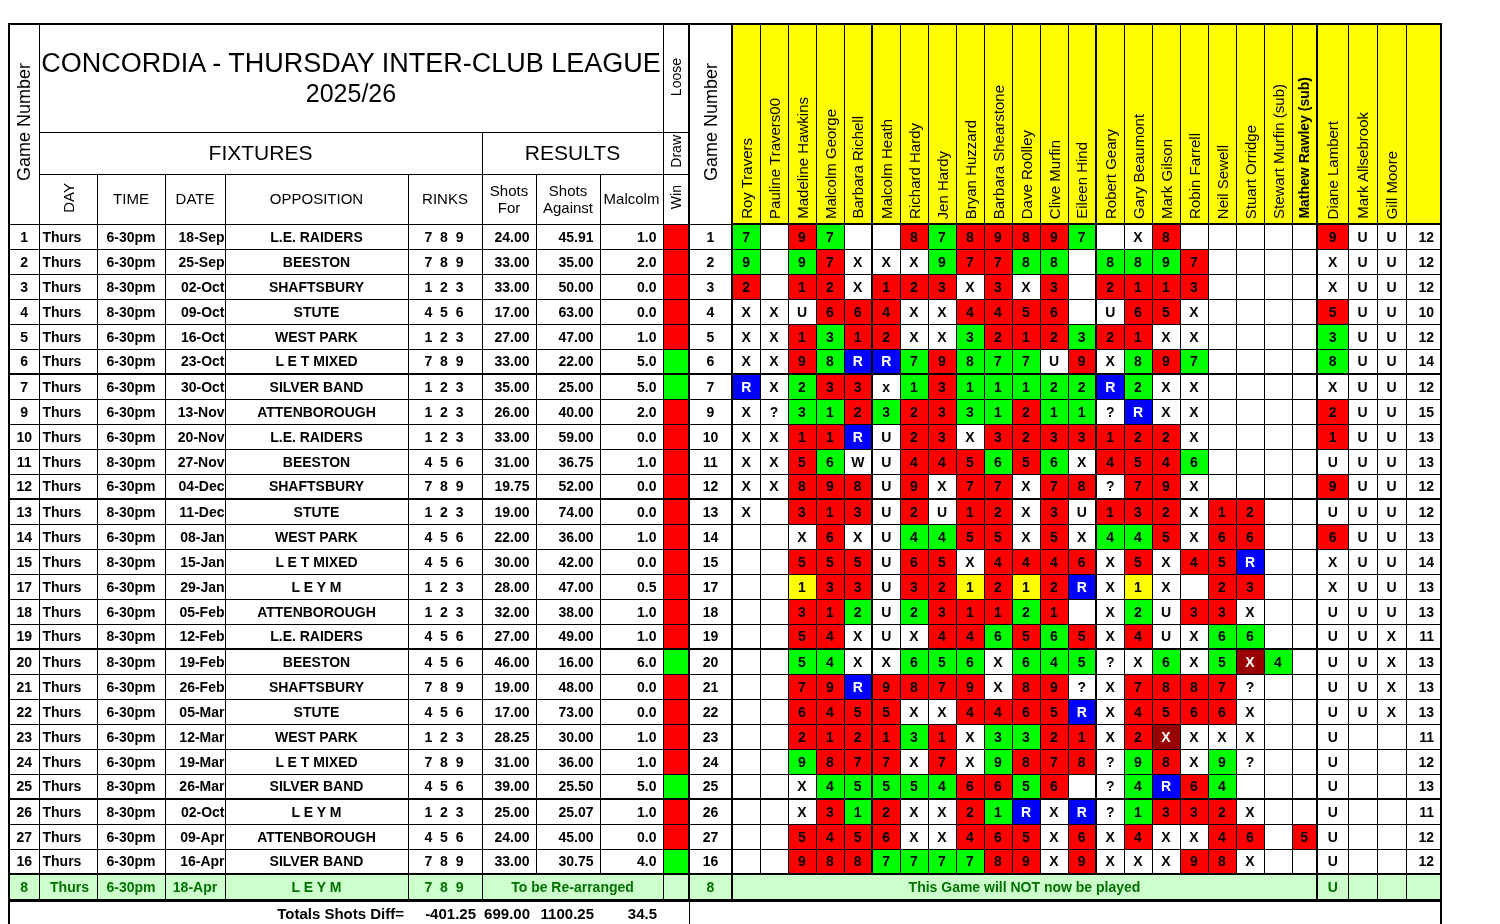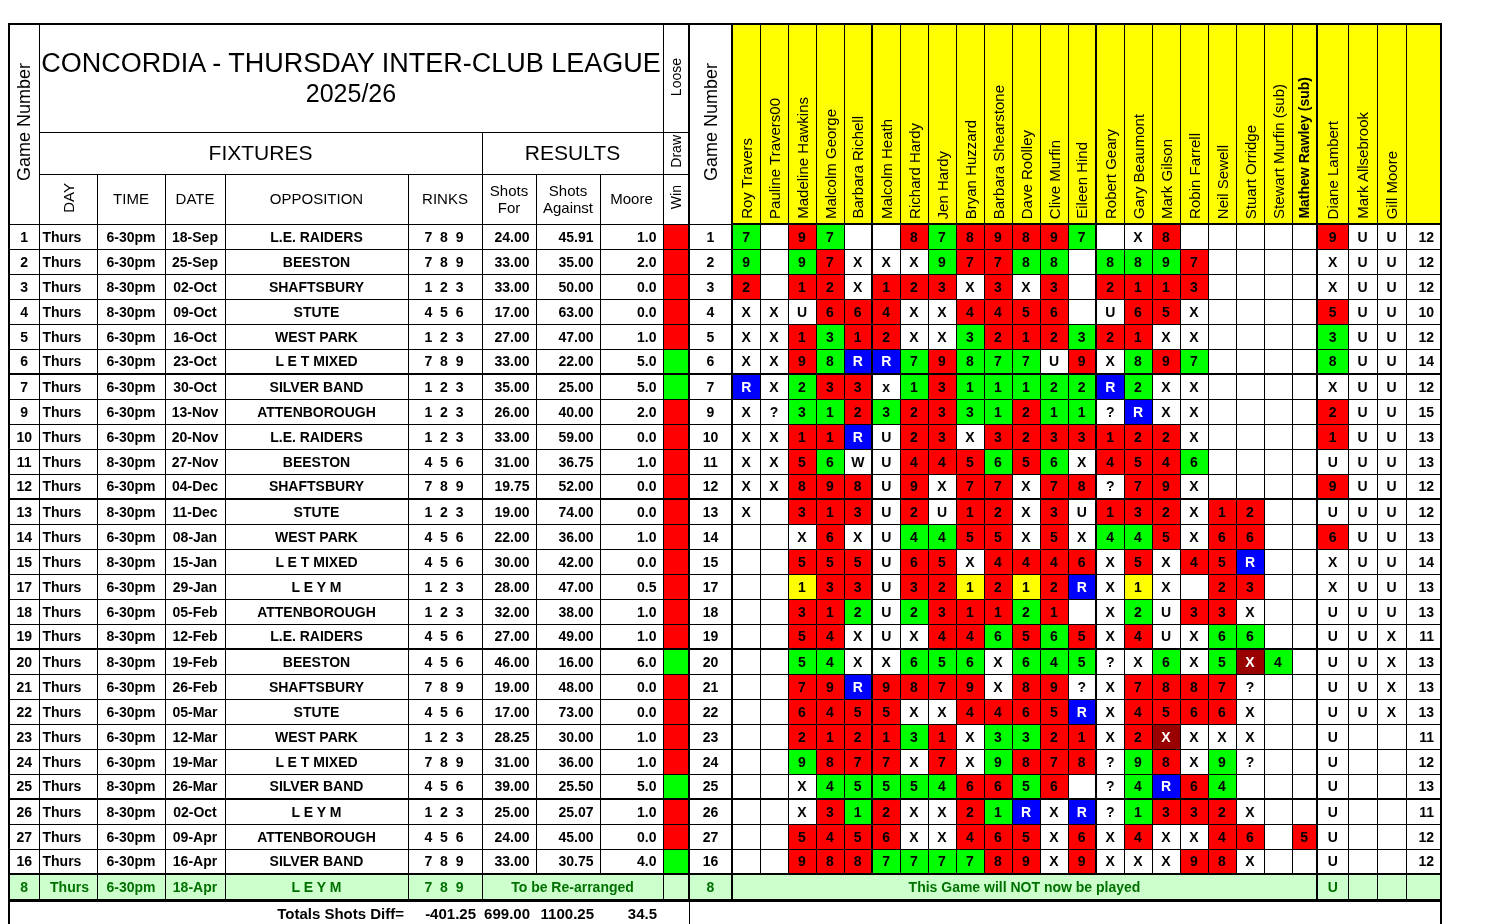--- a/index.html
+++ b/index.html
@@ -15,21 +15,21 @@
   th.namecell.boldname span{font-weight:bold;font-size:14px;}
   th.gamenumhdr{font-size:18px;}
   th.titlecell{font-size:27px;text-align:center;vertical-align:middle;}
   th.titlecell .t2{font-size:25px;}
   th.sechdr{font-size:21px;text-align:center;vertical-align:middle;}
   th.subhdr{font-size:15px;text-align:center;vertical-align:middle;white-space:normal;line-height:1.15;}
   th.wdlcell{font-size:14px;text-align:center;vertical-align:middle;}
   td.c-gn,td.c-gn2{text-align:center;}
   td.c-day{text-align:left;padding-left:3px;}
   td.c-time{text-align:center;}
-  td.c-date{text-align:center;}
+  td.c-date{text-align:right;}
   td.c-opp{text-align:center;}
   td.c-rinks{text-align:center;letter-spacing:2px;}
   td.c-num{text-align:right;padding-right:6px;}
   td.grid{text-align:center;}
   td.bg-g{background:#00FF00;}
   td.bg-r{background:#FF0000;}
   td.bg-b{background:#0000FF;color:#fff;}
   td.bg-y{background:#FFFF00;}
   td.bg-m{background:#990000;color:#fff;}
   td.cnt{text-align:right;padding-right:6px;}
@@ -124,21 +124,21 @@
       <th class="wdlcell"><span class="rot">Draw</span></th>
     </tr>
     <tr style="height:50px;">
       <th class="subhdr"><span class="rot">DAY</span></th>
       <th class="subhdr">TIME</th>
       <th class="subhdr">DATE</th>
       <th class="subhdr">OPPOSITION</th>
       <th class="subhdr">RINKS</th>
       <th class="subhdr">Shots For</th>
       <th class="subhdr">Shots Against</th>
-      <th class="subhdr">Moore</th>
+      <th class="subhdr">Malcolm</th>
       <th class="wdlcell"><span class="rot">Win</span></th>
     </tr>
   </thead>
   <tbody>
         <tr class="datarow">
           <td class="c-gn">1</td>
           <td class="c-day">Thurs</td>
           <td class="c-time">6-30pm</td>
           <td class="c-date">18-Sep</td>
           <td class="c-opp">L.E. RAIDERS</td>

